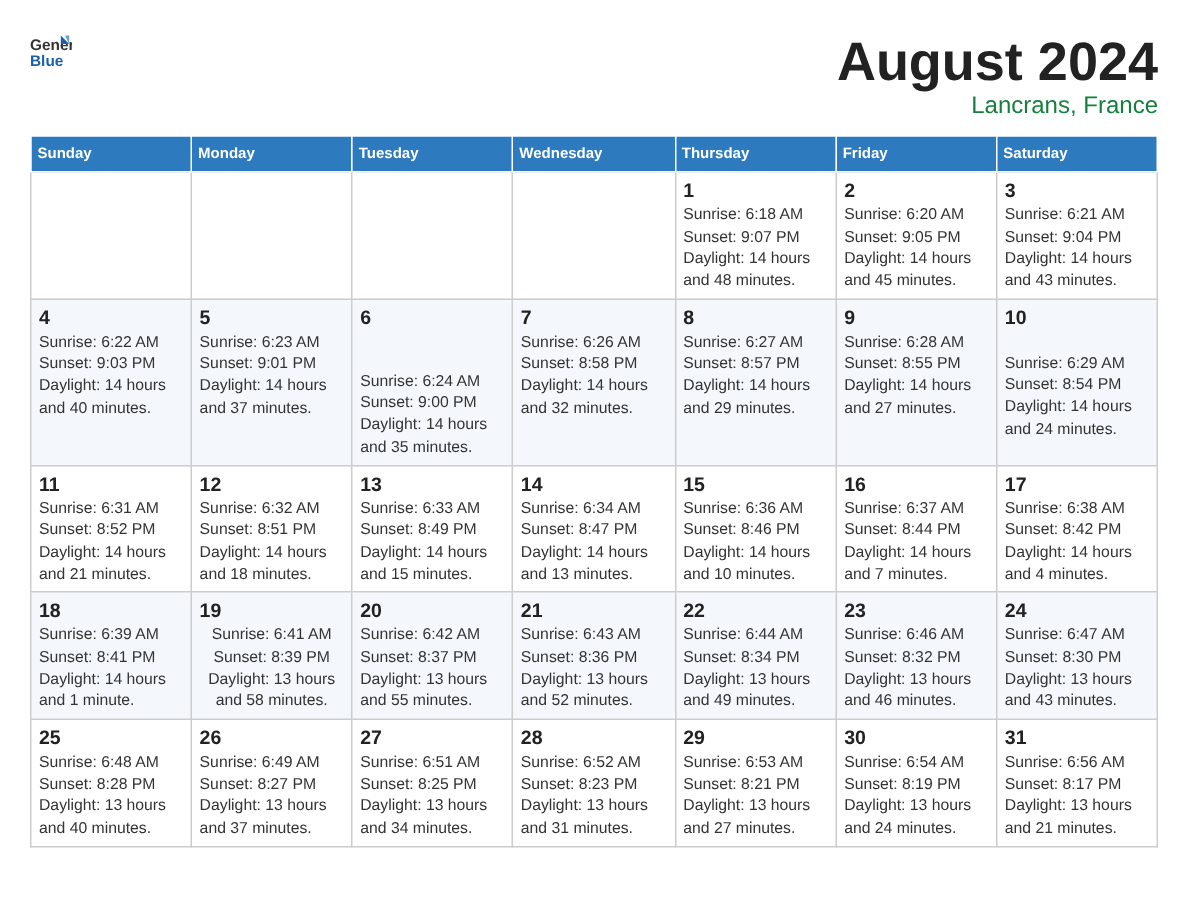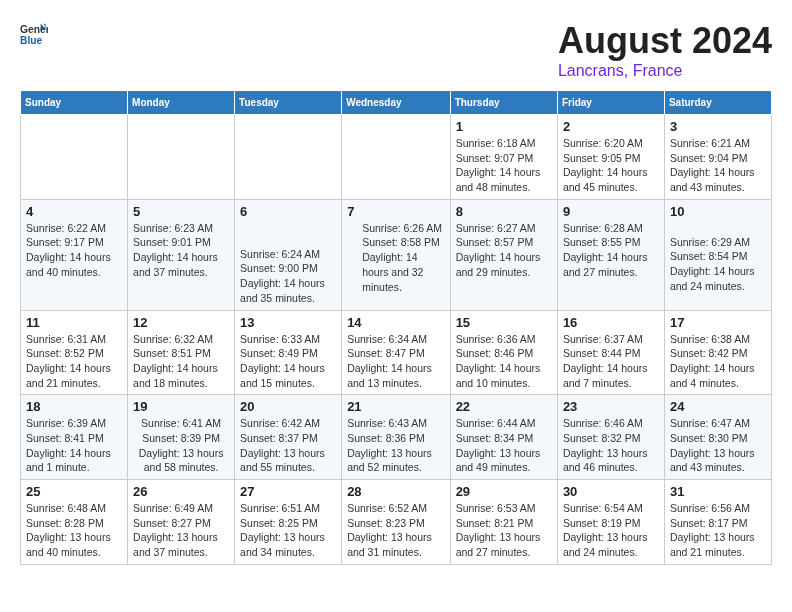--- a/index.html
+++ b/index.html
@@ -19,30 +19,30 @@
     .logo {
       display: flex;
       align-items: center;
       gap: 4px;
     }
     .logo-icon {
       width: 28px;
       height: 28px;
     }
     .title-area {
-      text-align: left;
+      text-align: right;
     }
     .month-year {
       font-size: 36px;
       font-weight: bold;
       color: #222;
     }
     .location {
       font-size: 16px;
-      color: #6d28d9;
+      color: #15803d;
     }
     table {
       width: 100%;
       border-collapse: collapse;
       font-size: 11px;
     }
     thead tr th {
       background-color: #2e7abf;
       color: #fff;
       padding: 6px 4px;
@@ -130,38 +130,38 @@
           <span class="day-number">3</span>
           <div class="day-info" style="white-space: pre-line;">Sunrise: 6:21 AM
 Sunset: 9:04 PM
 Daylight: 14 hours and 43 minutes.</div>
         </td>
       </tr>
       <tr>
         <td>
           <span class="day-number">4</span>
           <div class="day-info" style="white-space: pre-line;">Sunrise: 6:22 AM
-Sunset: 9:17 PM
+Sunset: 9:03 PM
 Daylight: 14 hours and 40 minutes.</div>
         </td>
         <td>
           <span class="day-number">5</span>
           <div class="day-info" style="white-space: pre-line;">Sunrise: 6:23 AM
 Sunset: 9:01 PM
 Daylight: 14 hours and 37 minutes.</div>
         </td>
         <td>
           <span class="day-number">6</span>
           <div class="day-info" style="white-space: pre-line; margin-top: 28px;">Sunrise: 6:24 AM
 Sunset: 9:00 PM
 Daylight: 14 hours and 35 minutes.</div>
         </td>
         <td>
           <span class="day-number">7</span>
-          <div class="day-info" style="white-space: pre-line; margin-left: 15px;">Sunrise: 6:26 AM
+          <div class="day-info" style="white-space: pre-line;">Sunrise: 6:26 AM
 Sunset: 8:58 PM
 Daylight: 14 hours and 32 minutes.</div>
         </td>
         <td>
           <span class="day-number">8</span>
           <div class="day-info" style="white-space: pre-line;">Sunrise: 6:27 AM
 Sunset: 8:57 PM
 Daylight: 14 hours and 29 minutes.</div>
         </td>
         <td>

